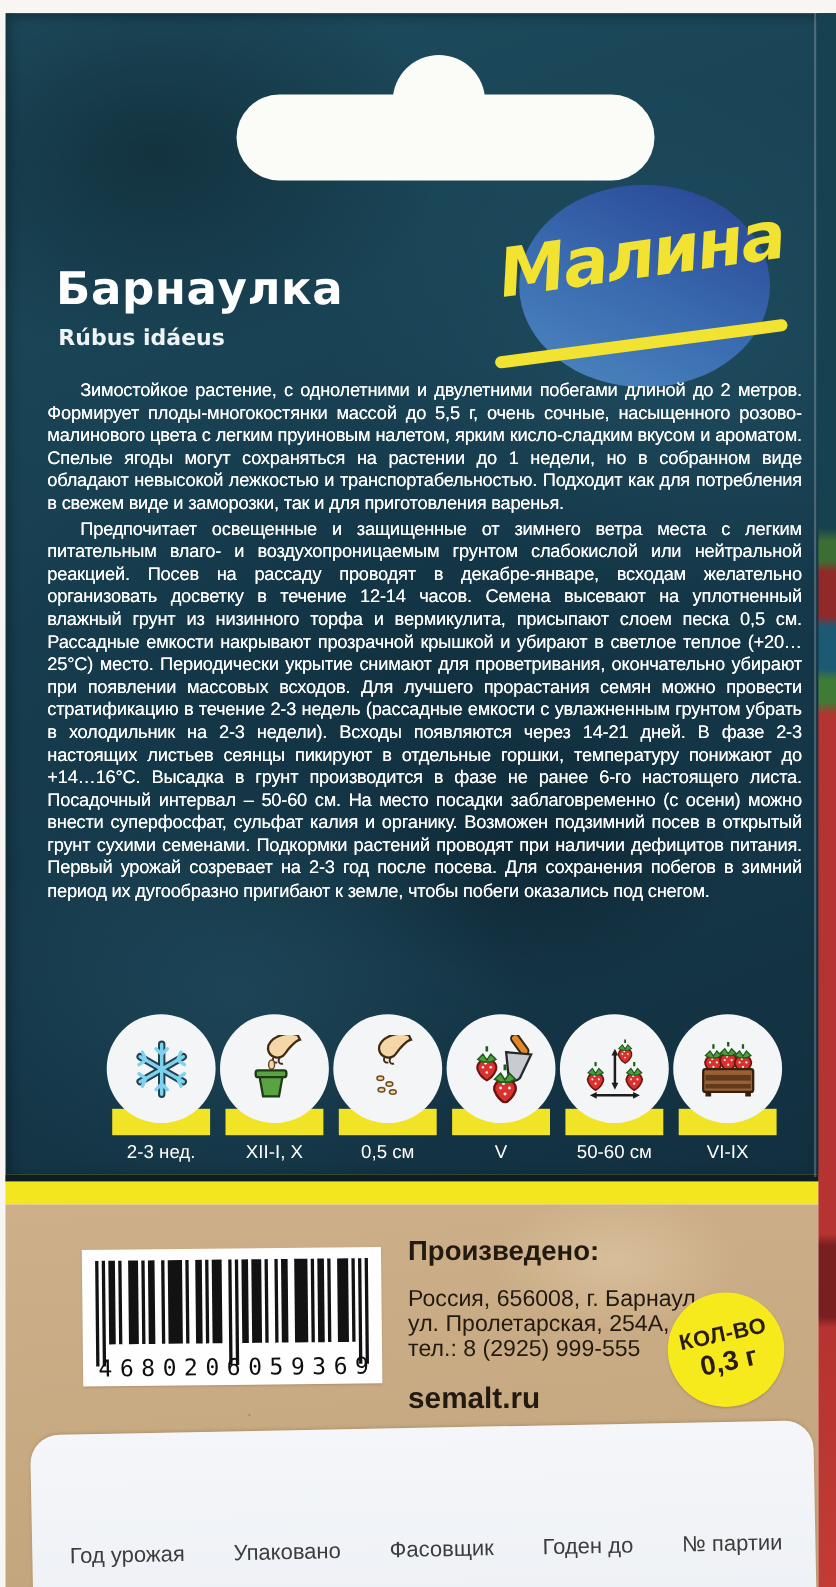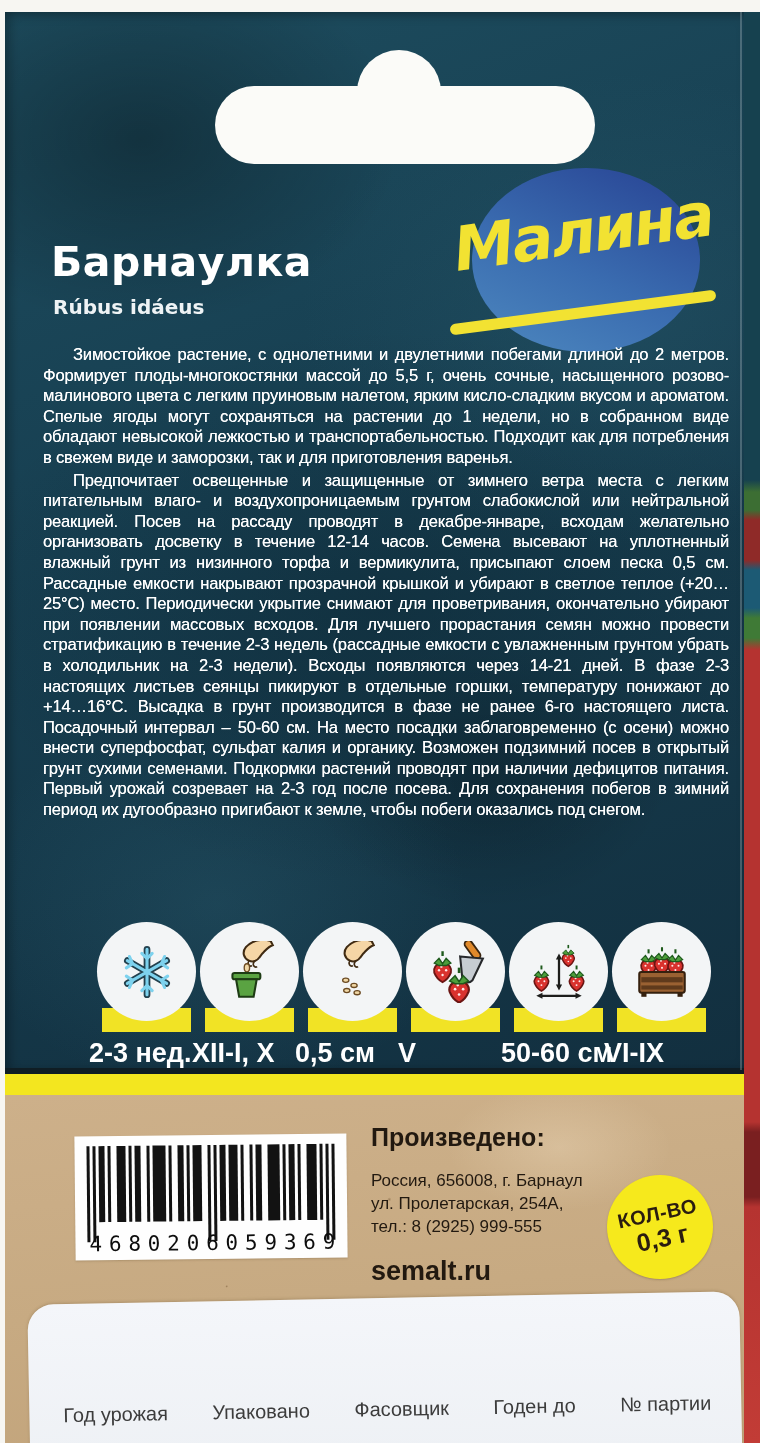--- a/index.html
+++ b/index.html
@@ -41,22 +41,22 @@
     font-size:16.6px;line-height:20.6px;text-align:justify;letter-spacing:-.2px;
     text-shadow:0 0 .6px rgba(255,255,255,.9);}
   .desc p{margin:0 0 2px 0;text-indent:30px;}
 
   
   .icons-row{position:absolute;left:90px;top:910px;width:580px;display:flex;}
   .icon-item{position:relative;width:103px;height:150px;flex:none;}
   .icon-bar{position:absolute;left:7px;right:7px;top:86px;height:24px;background:#f1e325;}
   .icon-circle{position:absolute;left:2px;top:0;width:99px;height:99px;border-radius:50%;
     background:#f3f5f6;display:flex;align-items:center;justify-content:center;}
-  .icon-label{position:absolute;left:-6px;right:-6px;top:116px;text-align:left;
-    font-size:27px;font-weight:bold;color:#fff;}
+  .icon-label{position:absolute;left:-6px;right:-6px;top:116px;text-align:center;
+    font-size:17px;font-weight:normal;color:#fff;}
 
   
   .stripe-yellow{position:absolute;left:5px;top:1068px;width:739px;height:27px;
     background:#f3e61f;border-top:6px solid #0f1d24;box-sizing:border-box;}
   .kraft{position:absolute;left:5px;top:1095px;width:739px;height:348px;
     background:
       radial-gradient(3px 3px at 12% 20%, rgba(104,75,43,.55), transparent 70%),
       radial-gradient(2px 2px at 30% 55%, rgba(104,75,43,.5), transparent 70%),
       radial-gradient(3px 3px at 52% 30%, rgba(104,75,43,.45), transparent 70%),
       radial-gradient(2px 2px at 70% 62%, rgba(104,75,43,.5), transparent 70%),
@@ -72,21 +72,21 @@
   .bars i{display:inline-block;vertical-align:top;background:#121212;height:76px;}
   .bars i.tall{height:96px;}
   .bars i.gap{background:transparent;}
   .bc-digits{position:absolute;left:14px;right:12px;bottom:4px;display:flex;
     justify-content:space-between;font-family:"DejaVu Sans Mono",monospace;
     font-size:21px;color:#0d0d0d;}
 
   
   .producer{position:absolute;left:366px;top:28px;width:300px;color:#221910;}
   .prod-head{font-size:25px;font-weight:bold;margin-bottom:17px;}
-  .prod-line{font-size:17px;line-height:23px;}
+  .prod-line{font-size:21px;line-height:23px;}
   .prod-site{font-size:27px;font-weight:bold;margin-top:18px;}
 
   
   .badge{position:absolute;left:602px;top:80px;width:106px;height:104px;border-radius:50%;
     background:#f6e91c;display:flex;align-items:center;justify-content:center;
     box-shadow:0 1px 2px rgba(90,70,40,.3);}
   .badge-inner{transform:rotate(-12deg);text-align:center;color:#2a1c10;font-weight:bold;}
   .badge-label{font-size:20px;letter-spacing:.5px;}
   .badge-value{font-size:25px;margin-top:-1px;}
 

